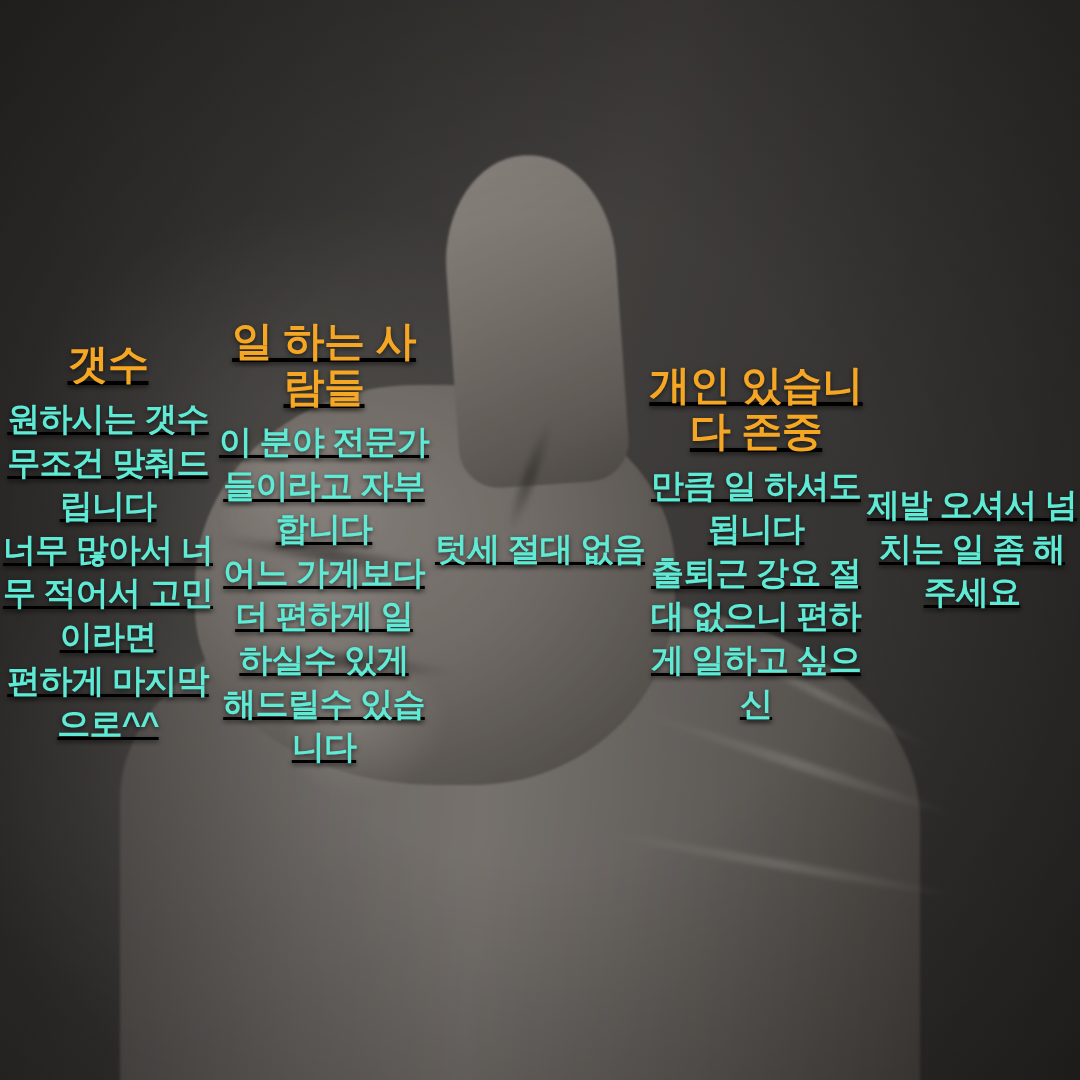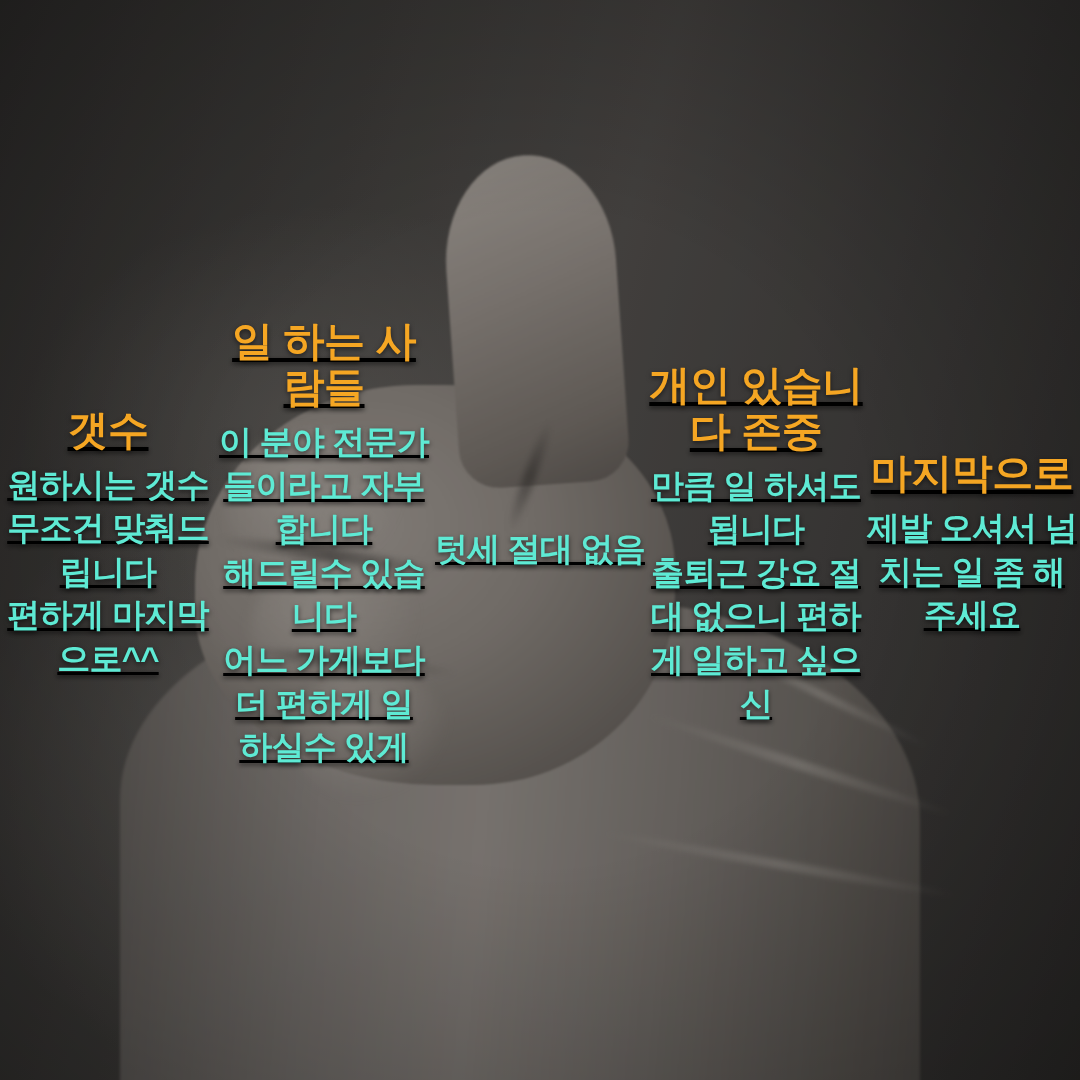--- a/index.html
+++ b/index.html
@@ -154,31 +154,32 @@
     <div class="scrim"></div>
     <div class="vignette"></div>
   </div>
 
   <div class="content">
 
     <div class="section">
       <p class="heading">갯수</p>
       <div class="gap-after-heading"></div>
       <p class="line">원하시는 갯수 무조건 맞춰드립니다</p>
+      <p class="line">너무 많아서 너무 적어서 고민이라면</p>
       <p class="line">편하게 마지막으로^^</p>
     </div>
 
     <div class="sec-gap"></div>
 
     <div class="section">
       <p class="heading">일 하는 사람들</p>
       <div class="gap-after-heading"></div>
       <p class="line">이 분야 전문가들이라고 자부합니다</p>
+      <p class="line">어느 가게보다 더 편하게 일 하실수 있게</p>
       <p class="line">해드릴수 있습니다</p>
-      <p class="line">어느 가게보다 더 편하게 일 하실수 있게</p>
     </div>
 
     <div class="sec-gap"></div>
 
     <div class="section">
       <div class="gap-after-heading"></div>
       <p class="line">텃세 절대 없음</p>
     </div>
 
     <div class="sec-gap"></div>
@@ -186,19 +187,18 @@
     <div class="section">
       <p class="heading">개인 있습니다 존중</p>
       <div class="gap-after-heading"></div>
       <p class="line">만큼 일 하셔도 됩니다</p>
       <p class="line">출퇴근 강요 절대 없으니 편하게 일하고 싶으신</p>
     </div>
 
     <div class="sec-gap-sm"></div>
 
     <div class="section">
-      <p class="heading">마지막으로</p>
       <div class="gap-after-heading"></div>
       <p class="line">제발 오셔서 넘치는 일 좀 해주세요</p>
     </div>
 
   </div>
 </div>
 
 </body></html>

